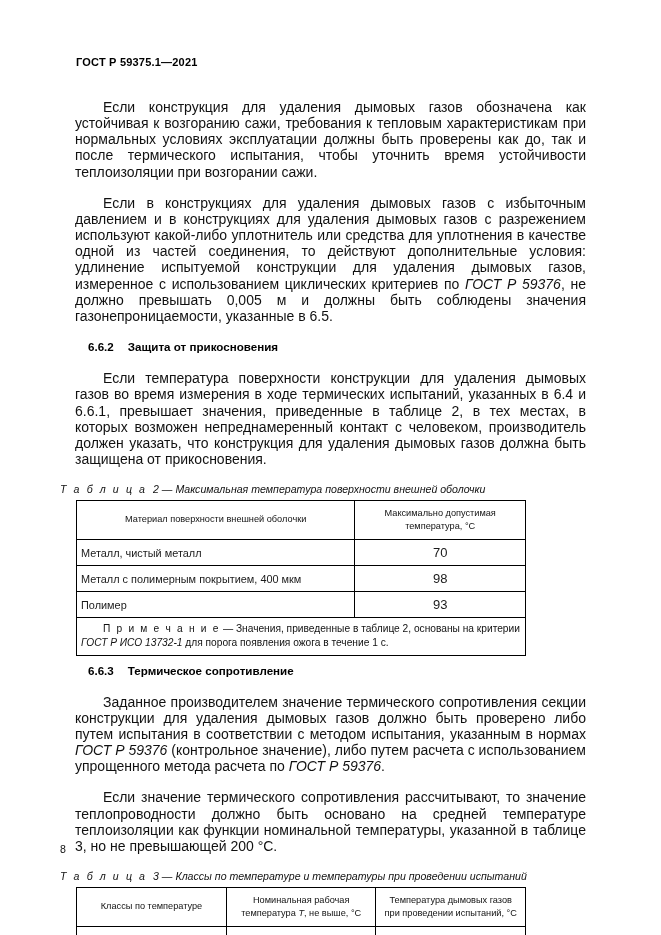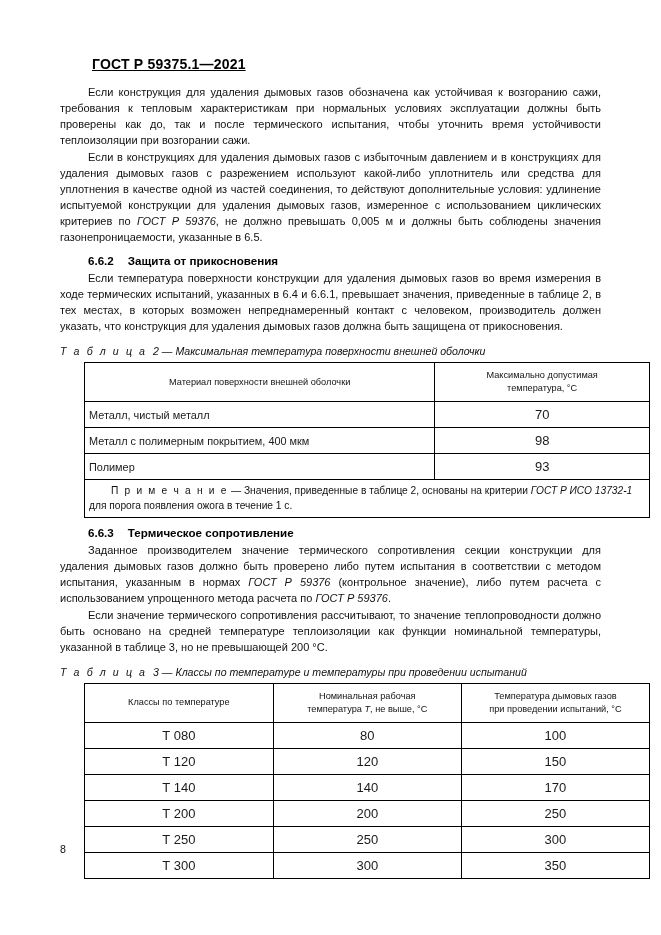--- a/index.html
+++ b/index.html
@@ -18,37 +18,36 @@
   }
   .page {
     position: absolute;
     left: 0;
     top: 0;
     width: 661px;
     height: 935px;
   }
   .page-header {
     position: absolute;
-    left: 92px;
+    left: 76px;
     top: 56px;
-    font-size: 14px;
+    font-size: 11px;
     font-weight: bold;
     letter-spacing: 0.2px;
     color: #000;
-    text-decoration: underline;
   }
   .content {
     position: absolute;
     left: 60px;
     top: 84px;
     width: 541px;
   }
   p.body-par {
-    margin: 0;
-    font-size: 11px;
+    margin: 15px;
+    font-size: 14px;
     line-height: 16.15px;
     text-align: justify;
     text-indent: 28px;
     text-justify: inter-word;
     hyphens: manual;
     color: #111;
   }
   h3.section-head {
     margin: 7px 0 1px 0;
     font-size: 11.6px;
@@ -65,22 +64,22 @@
     font-size: 10.6px;
     line-height: 14px;
     color: #111;
     font-style: italic;
   }
   .sp-letters {
     letter-spacing: 2.1px;
   }
   table.doc-table {
     border-collapse: collapse;
-    width: 566px;
-    margin-left: 24px;
+    width: 450px;
+    margin-left: 16px;
     table-layout: fixed;
   }
   table.doc-table td, table.doc-table th {
     border: 1px solid #000;
     padding: 4px;
     vertical-align: middle;
   }
   table.doc-table th {
     font-weight: normal;
     font-size: 9.2px;

